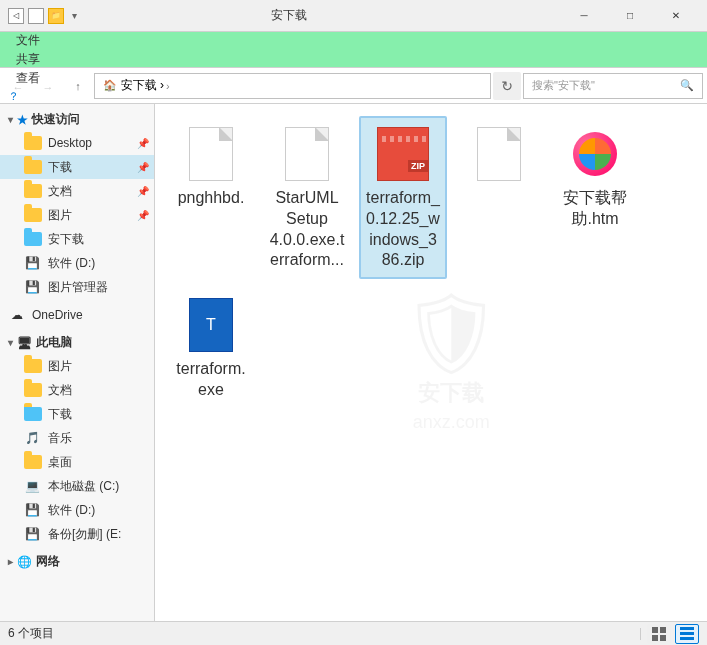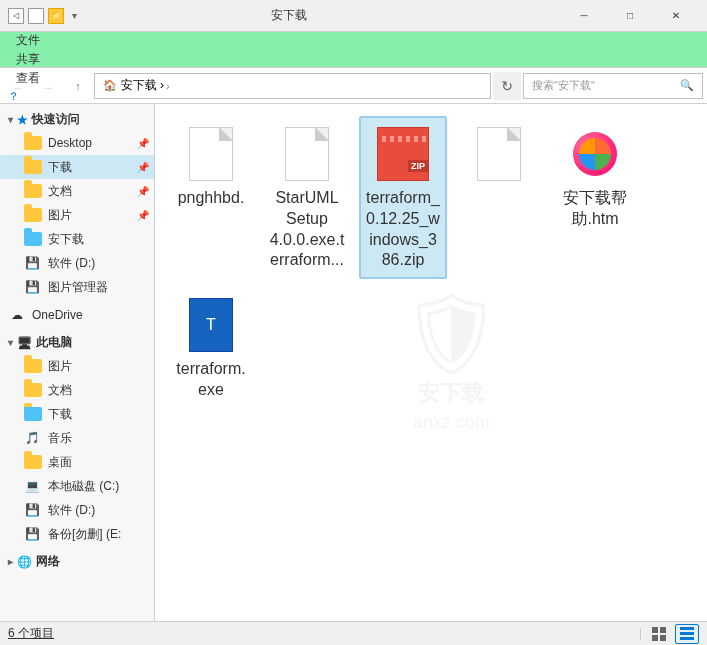--- a/index.html
+++ b/index.html
@@ -276,21 +276,20 @@
 
     
     .statusbar {
       height: 24px;
       background: #f0f0f0;
       border-top: 1px solid #d0d0d0;
       display: flex; align-items: center;
       padding: 0 8px;
       font-size: 12px; color: #333;
       justify-content: space-between;
-      text-decoration: underline;
     }
     .statusbar-right {
       display: flex; gap: 4px;
     }
     .view-btn {
       width: 24px; height: 20px;
       display: flex; align-items: center; justify-content: center;
       cursor: pointer; border: 1px solid transparent; border-radius: 2px;
       font-size: 10px; color: #666;
     }

